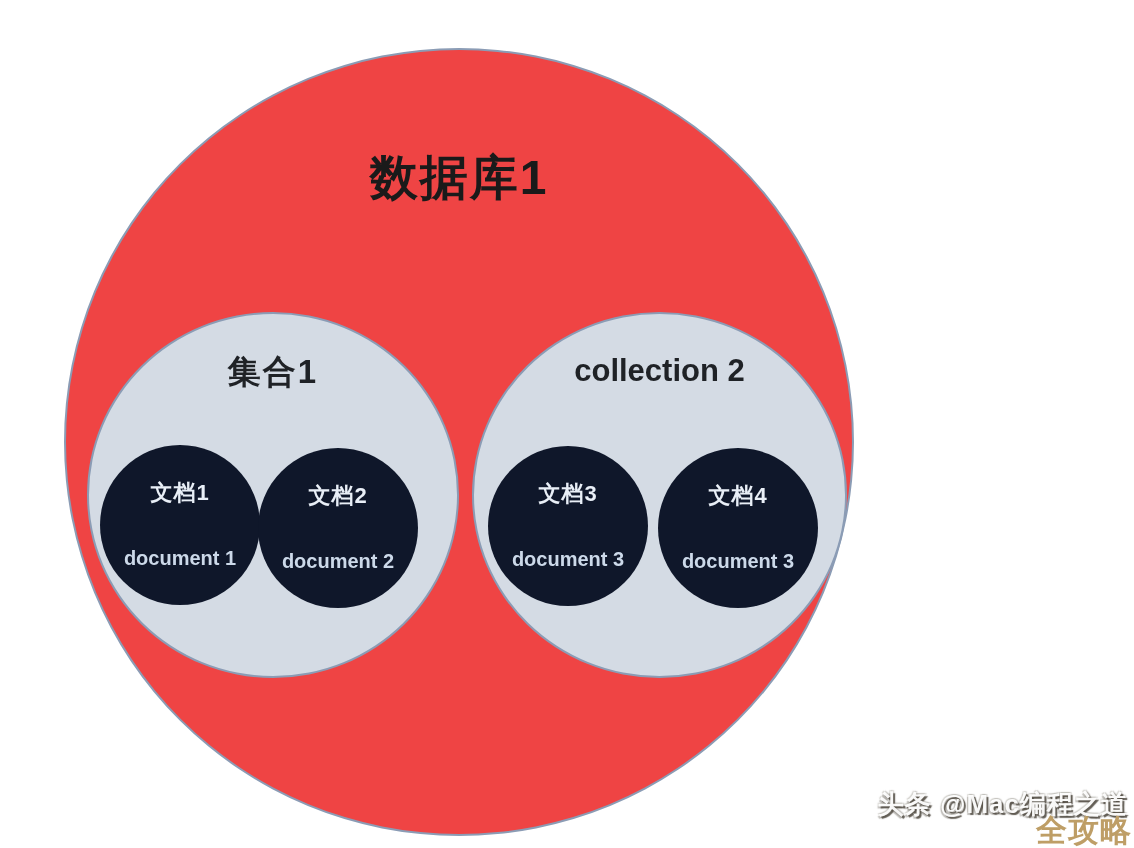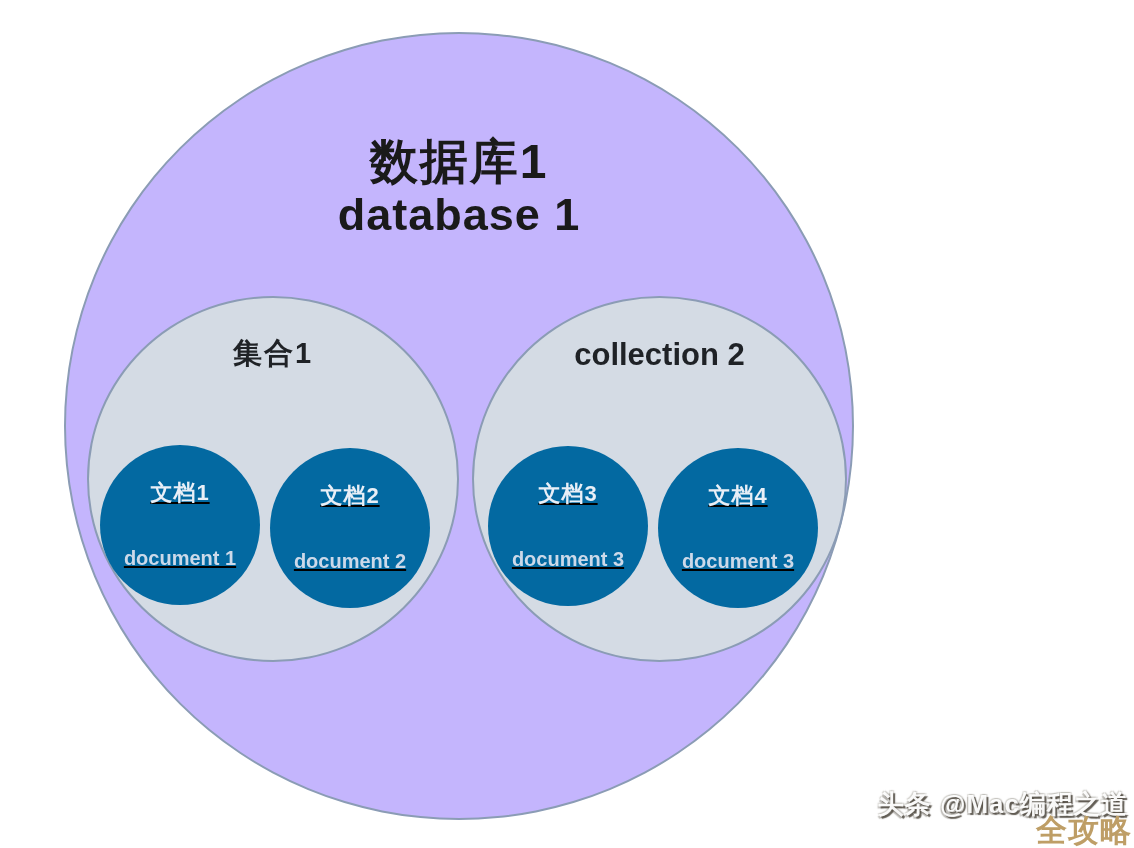--- a/index.html
+++ b/index.html
@@ -12,25 +12,25 @@
     position: relative;
     width: 1134px;
     height: 848px;
     background: #ffffff;
     overflow: hidden;
   }
   
   .db-ellipse {
     position: absolute;
     left: 64px;
-    top: 32px;
+    top: 48px;
     width: 790px;
     height: 788px;
     border-radius: 50%;
-    background: #c4b5fd;
+    background: #ef4444;
     border: 2px solid #8b9cb5;
     box-sizing: border-box;
   }
   .db-title {
     position: absolute;
     left: 0;
     top: 100px;
     width: 100%;
     text-align: center;
     color: #1a1a1a;
@@ -62,57 +62,56 @@
   .col-title {
     position: absolute;
     left: 0;
     top: 38px;
     width: 100%;
     text-align: center;
     color: #1f2226;
     line-height: 1.2;
   }
   .col-title .zh {
-    font-size: 29px;
+    font-size: 33px;
     font-weight: 700;
     letter-spacing: 2px;
   }
   .col-title .en {
     font-size: 31px;
     font-weight: 700;
   }
   
   .doc {
     position: absolute;
     width: 160px;
     height: 160px;
     border-radius: 50%;
-    background: #0369a1;
+    background: #0f172a;
     display: flex;
     flex-direction: column;
     align-items: center;
     justify-content: center;
     text-align: center;
     line-height: 1.35;
-    text-decoration: underline;
   }
   .doc .zh {
     font-size: 22px;
     font-weight: 700;
     color: #e9eff7;
     letter-spacing: 1px;
   }
   .doc .en {
     font-size: 20px;
     font-weight: 700;
     color: #ccd9e9;
     margin-top: 37px;
   }
   .doc.d1 { left: 100px; top: 445px; }
-  .doc.d2 { left: 270px; top: 448px; }
+  .doc.d2 { left: 258px; top: 448px; }
   .doc.d3 { left: 488px; top: 446px; }
   .doc.d4 { left: 658px; top: 448px; }
   
   .credit {
     position: absolute;
     right: 6px;
     bottom: 26px;
     font-size: 26px;
     font-weight: 700;
     letter-spacing: 1px;
@@ -137,21 +136,20 @@
   }
 </style>
 </head>
 <body>
 
 <div class="stage">
 
   <div class="db-ellipse">
     <div class="db-title">
       <div class="zh">数据库1</div>
-      <div class="en">database 1</div>
     </div>
 
     <div class="collection c1" style="left:21px; top:262px;">
       <div class="col-title">
         <div class="zh">集合1</div>
       </div>
     </div>
 
     <div class="collection c2" style="left:406px; top:262px;">
       <div class="col-title">

